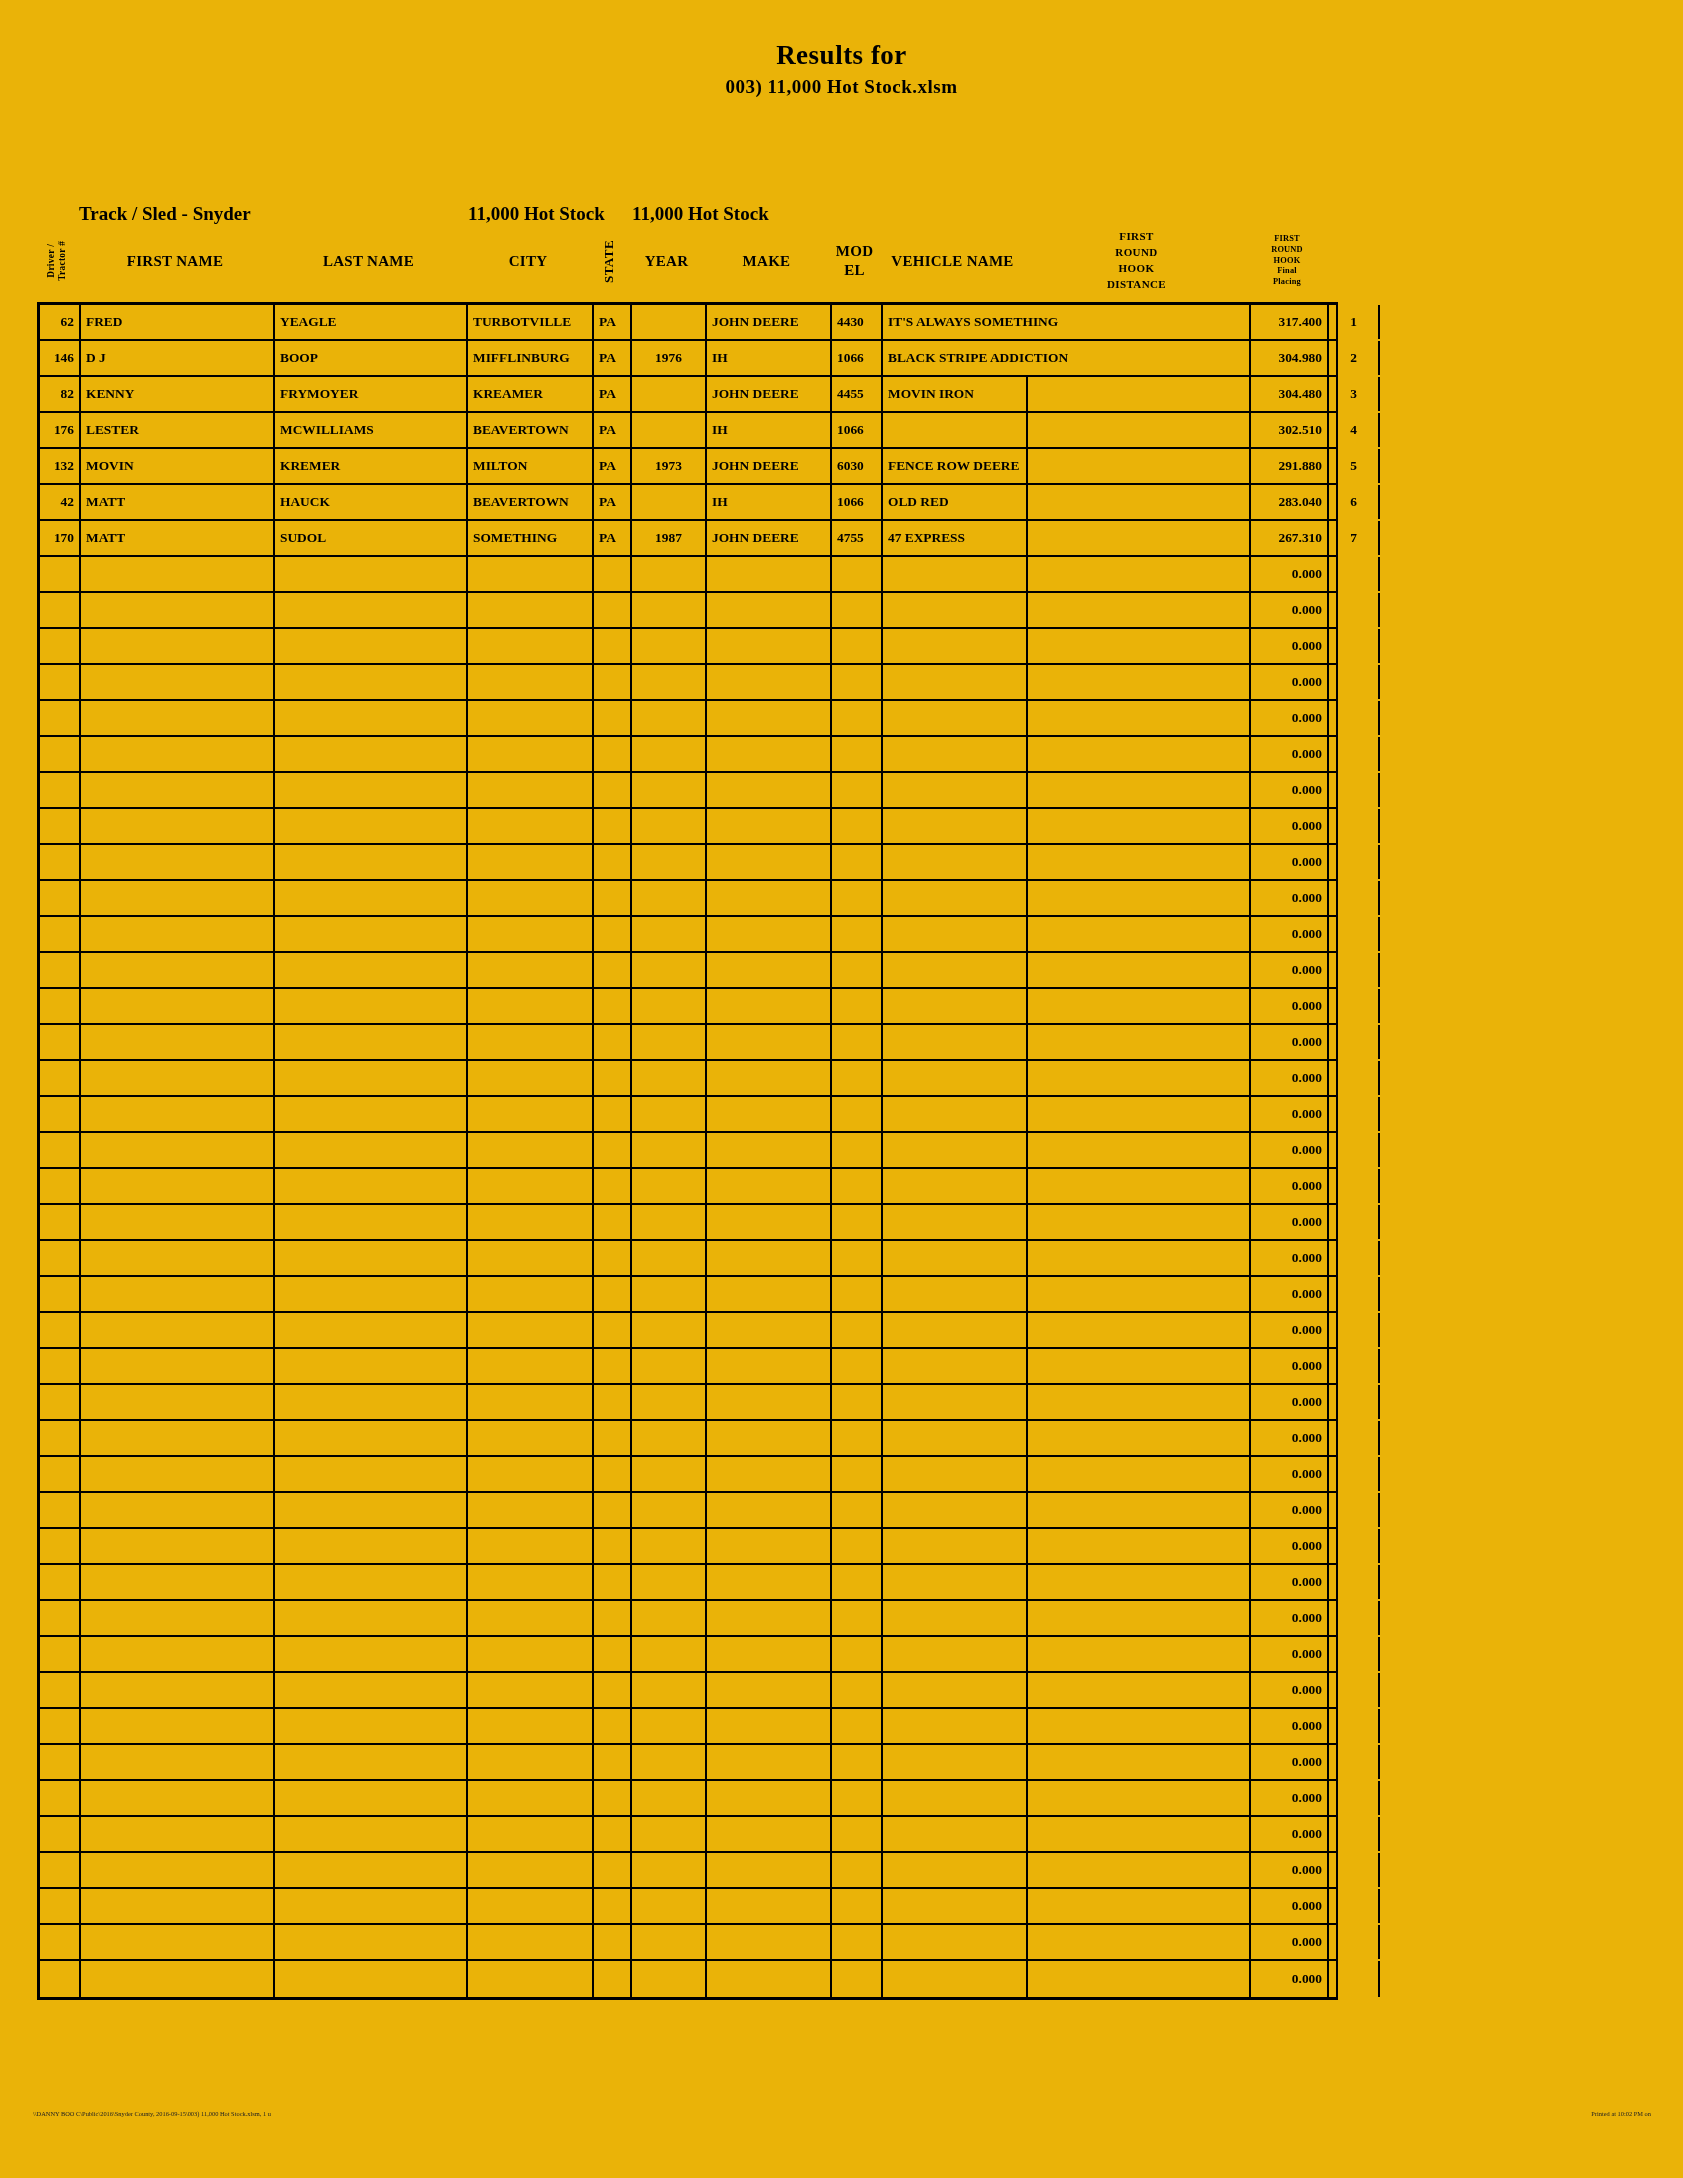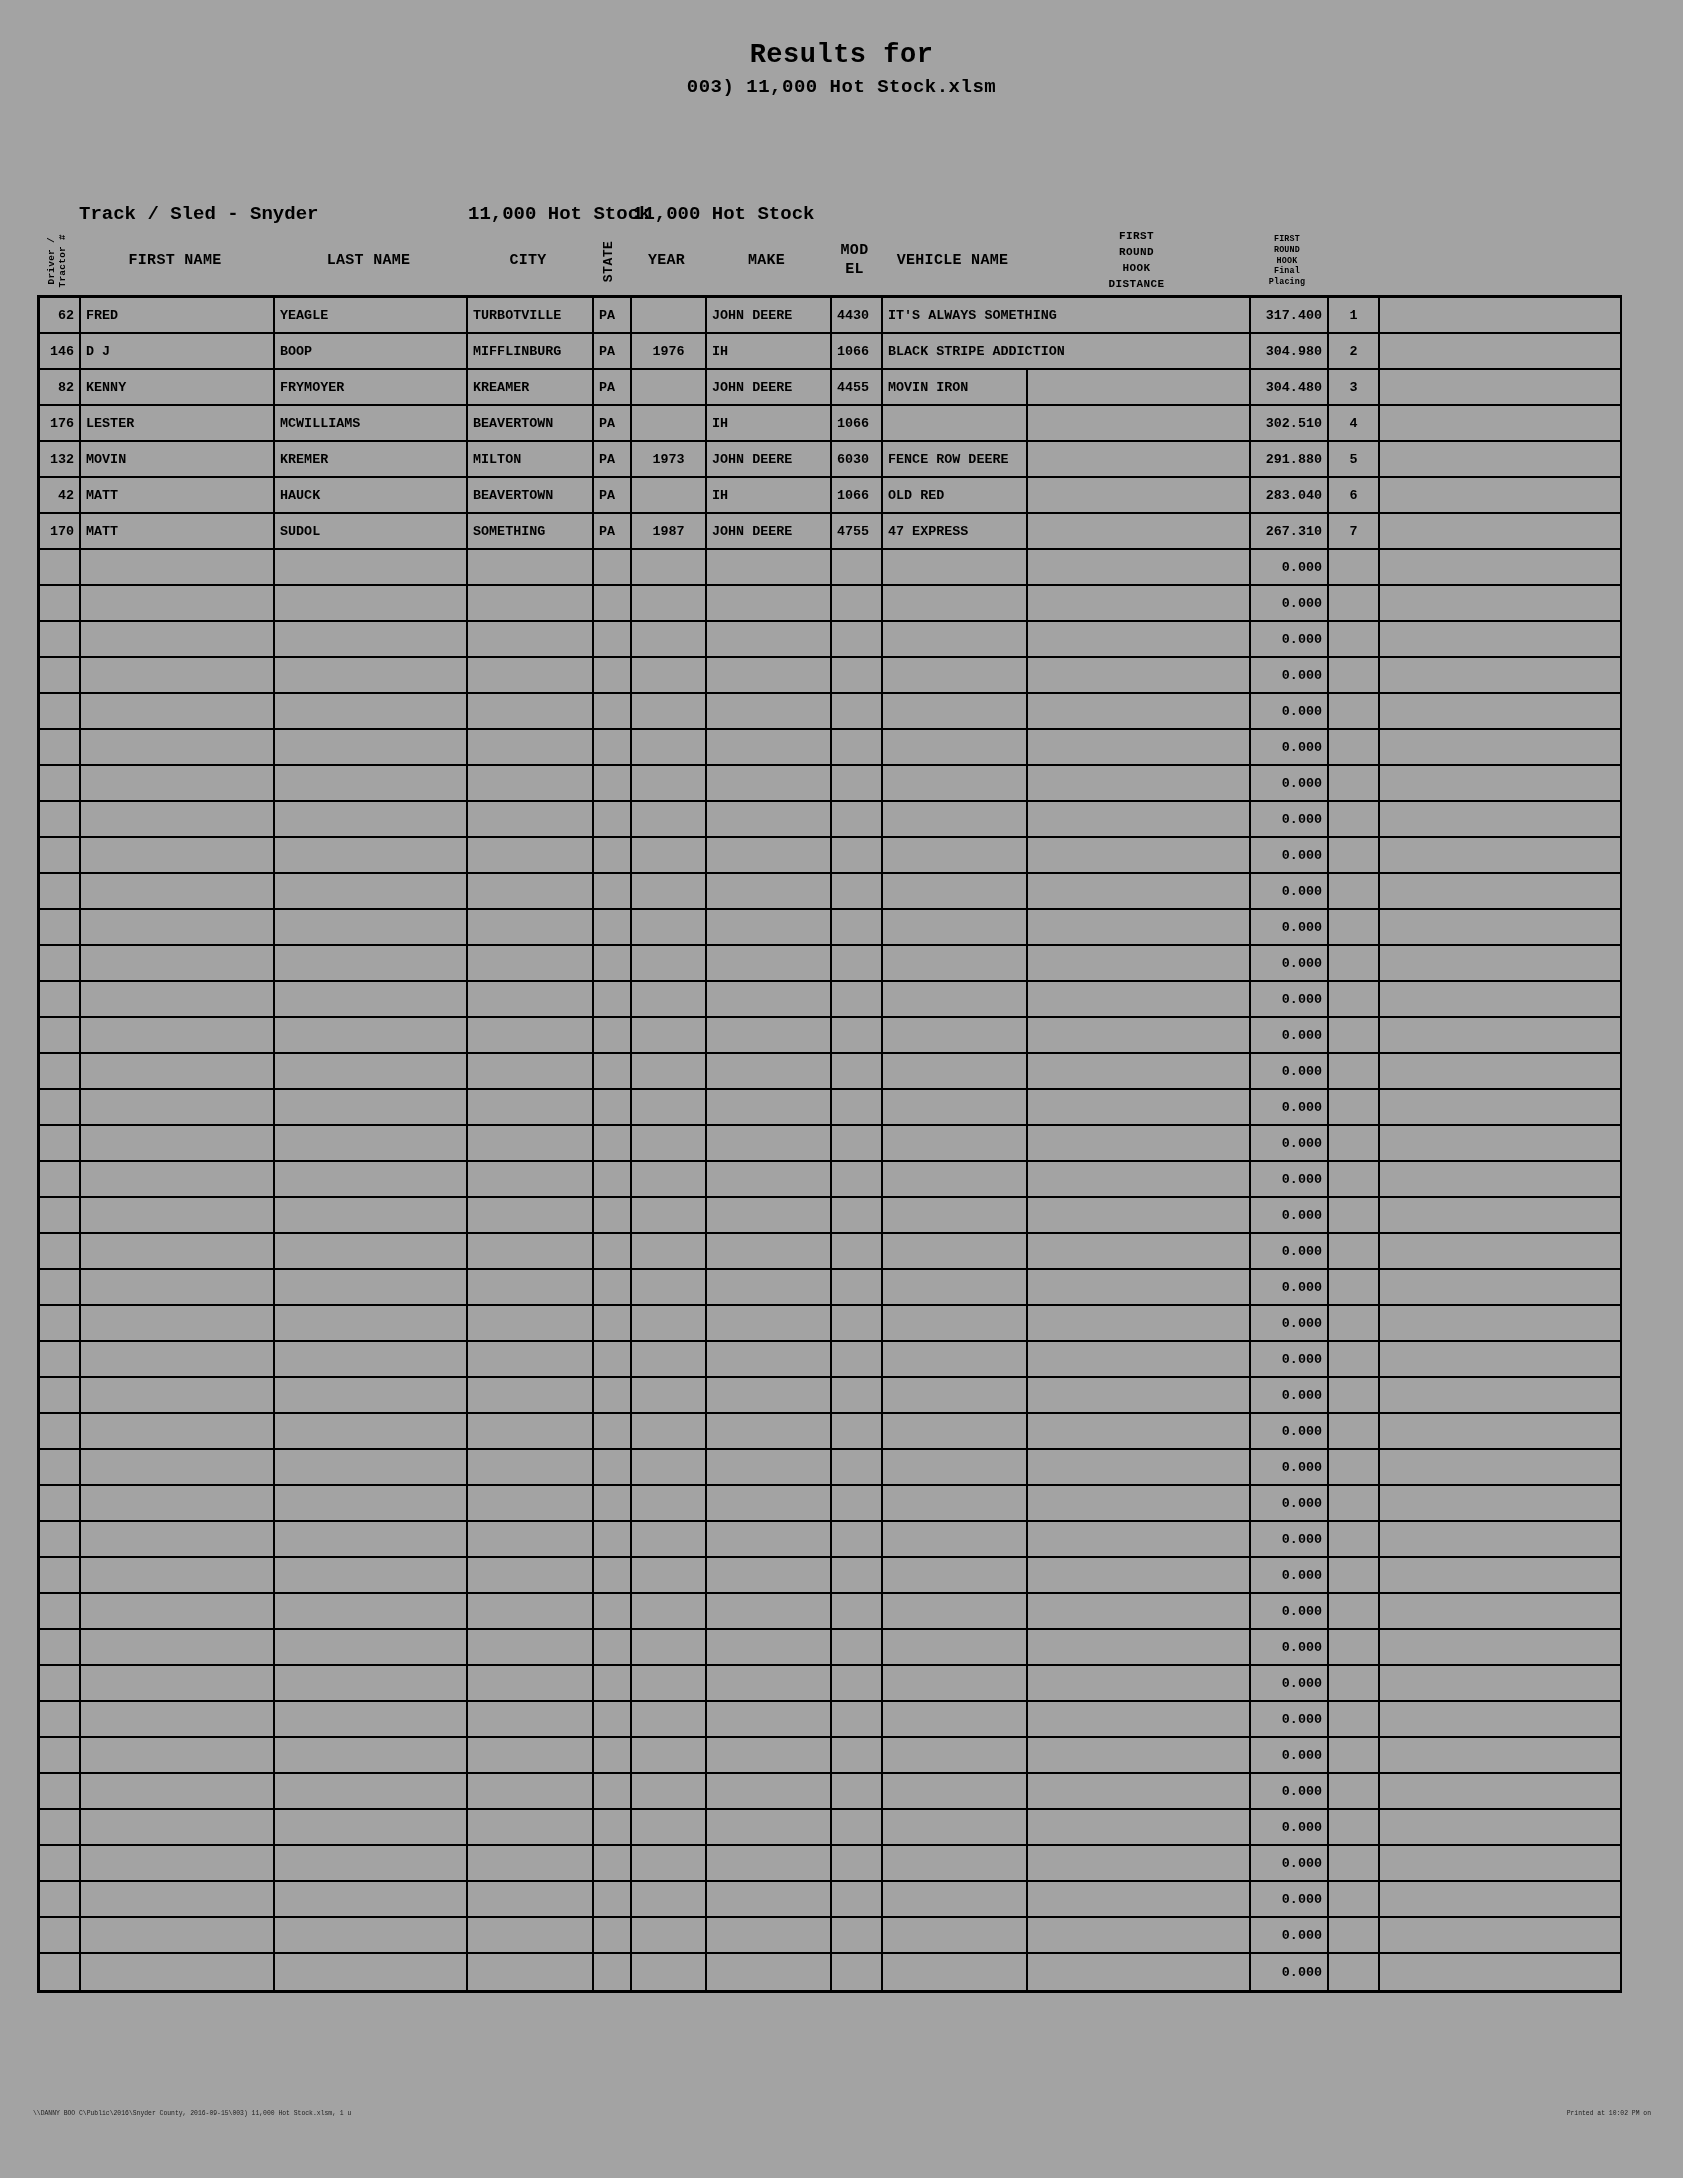--- a/index.html
+++ b/index.html
@@ -1,17 +1,17 @@
 <!DOCTYPE html>
 <html><head>
 <meta charset="utf-8">
 <style>
   html,body{margin:0;padding:0;background:#e8e8e8;}
-  #page{position:relative;width:1683px;height:2178px;background:#a3a3a3;
-        font-family:Liberation Mono, monospace;color:#000;overflow:hidden;}
+  #page{position:relative;width:1683px;height:2178px;background:#eab308;
+        font-family:Liberation Serif, serif;color:#000;overflow:hidden;}
 
   .title1{position:absolute;top:40px;left:0;width:1683px;text-align:center;
           font-size:27px;font-weight:bold;letter-spacing:0.5px;}
   .title2{position:absolute;top:76px;left:0;width:1683px;text-align:center;
           font-size:19px;font-weight:bold;letter-spacing:0.5px;}
 
   .meta{position:absolute;top:203px;left:0;width:1620px;height:26px;font-weight:bold;}
   .meta .track{position:absolute;left:79px;top:0;font-size:19px;}
   .meta .cls1{position:absolute;left:468px;top:0;font-size:19px;}
   .meta .cls2{position:absolute;left:632px;top:0;font-size:19px;}
@@ -21,21 +21,21 @@
          grid-template-columns:41px 194px 193px 126px 38px 75px 125px 51px 145px 223px 78px 51px 237px;}
   .hcell{display:flex;align-items:center;justify-content:center;text-align:center;
          font-weight:bold;font-size:15px;line-height:1.25;letter-spacing:0.3px;
          white-space:pre-line;overflow:visible;}
   .hcell.sm{font-size:11px;line-height:1.45;letter-spacing:0.4px;}
   .hcell.xs{font-size:8.4px;line-height:1.3;letter-spacing:0.2px;}
   .hcell.vcell span{transform:rotate(-90deg);white-space:pre;line-height:1.15;text-align:center;}
   .hcell.v-sm{font-size:9.4px;}
   .hcell.v-lg{font-size:13px;letter-spacing:0.5px;}
 
-  .tbody{position:absolute;top:295px;left:37px;width:1585px;box-sizing:border-box;
+  .tbody{position:absolute;top:302px;left:37px;width:1301px;box-sizing:border-box;
          border:3px solid #000;border-right-width:2px;}
   .trow{display:grid;height:36px;box-sizing:border-box;border-bottom:2px solid #000;
         grid-template-columns:41px 194px 193px 126px 38px 75px 125px 51px 145px 223px 78px 51px 231px;}
   .trow:last-child{border-bottom:none;}
   .tcell{display:flex;align-items:center;box-sizing:border-box;
          border-right:2px solid #000;font-size:13.4px;font-weight:bold;
          white-space:nowrap;overflow:visible;}
   .tcell.no-r{border-right:none;}
   .tcell.span2{grid-column:span 2;}
   .al{justify-content:flex-start;padding-left:5px;}

